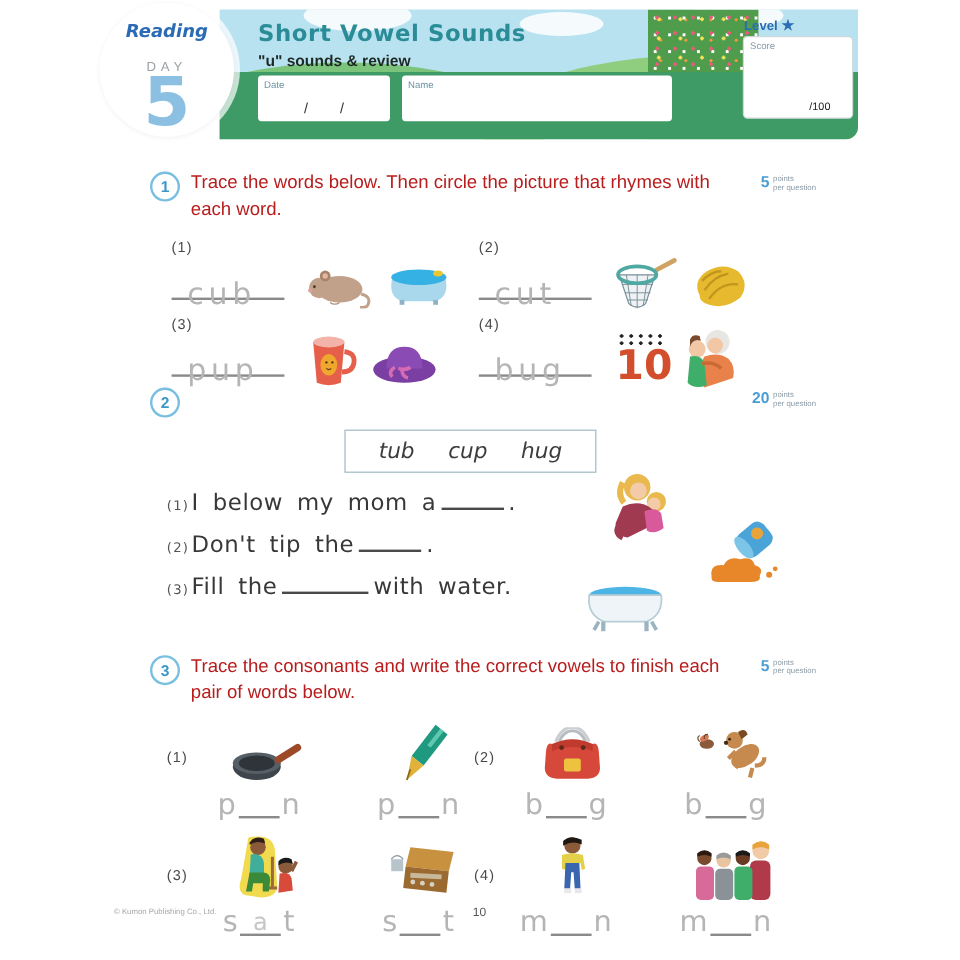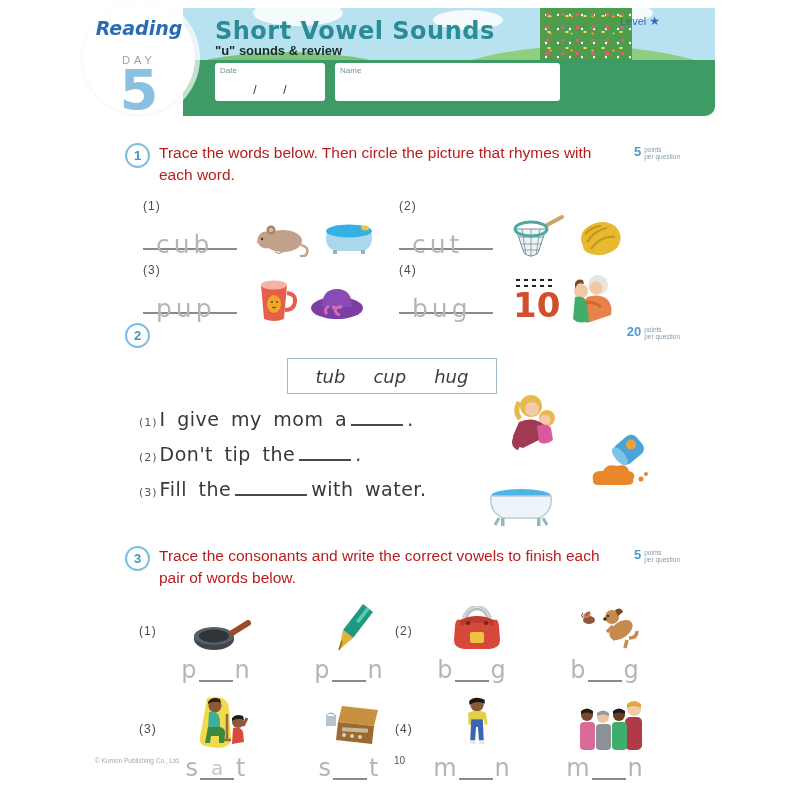--- a/index.html
+++ b/index.html
@@ -13,39 +13,39 @@
   .hill{position:absolute;border-radius:50% 50% 0 0;}
   .meadow{position:absolute;right:83px;top:0;width:92px;height:108px;background:#4f9c4d;
           background-image:radial-gradient(#e85a7a 1.5px,transparent 1.7px),
                            radial-gradient(#f2e25a 1.5px,transparent 1.7px),
                            radial-gradient(#ffffff 1.2px,transparent 1.4px),
                            radial-gradient(#f09a3a 1.2px,transparent 1.4px);
           background-size:15px 13px,18px 16px,12px 14px,21px 17px;}
   .strip{position:absolute;left:0;right:0;bottom:0;height:56px;background:#3f9b66;
          border-bottom-right-radius:10px;}
   .band-title{position:absolute;left:32px;top:9px;font-family:"DejaVu Sans",sans-serif;
-              font-size:24px;font-weight:800;color:#2a8c96;letter-spacing:.5px;}
+              font-size:19px;font-weight:800;color:#2a8c96;letter-spacing:.5px;}
   .band-sub{position:absolute;left:32px;top:35px;font-size:13px;font-weight:bold;color:#1d2a24;}
   .wbox{position:absolute;top:55px;height:38px;background:#fff;border-radius:3px;}
   .wbox .box-label{position:absolute;left:5px;top:3px;font-size:8px;color:#6d95a1;}
   .date-box{left:32px;width:110px;}
   .name-box{left:152px;width:225px;}
   .date-slashes{position:absolute;left:0;right:0;bottom:4px;text-align:center;font-size:12px;
                 color:#333;white-space:pre;}
-  .level{position:absolute;left:437px;top:6px;font-size:11px;font-weight:normal;color:#2b6cb5;}
+  .level{position:absolute;left:437px;top:6px;font-size:11px;font-weight:bold;color:#2b6cb5;}
   .level .star{color:#2b6cb5;font-size:12px;}
   .score-box{position:absolute;right:4px;top:22px;width:90px;height:67px;background:#fff;
              border:1px solid #cfd8dc;border-radius:4px;}
   .score-box .box-label{position:absolute;left:5px;top:3px;font-size:8px;color:#8a9aa5;}
   .score-total{position:absolute;right:18px;bottom:4px;font-size:9px;color:#222;}
 
   .badge{position:absolute;left:83px;top:2px;width:112px;height:112px;border-radius:50%;
          background:#fff;z-index:5;text-align:center;
          box-shadow:0 0 0 5px rgba(255,255,255,.7),0 1px 4px rgba(0,0,0,.18);}
-  .badge-brand{margin-top:15px;color:#2b6bb5;font-size:19px;font-weight:bold;font-style:italic;
+  .badge-brand{margin-top:15px;color:#2b6bb5;font-size:15px;font-weight:bold;font-style:italic;
                font-family:"DejaVu Sans",sans-serif;}
   .badge-day{color:#9aa2a8;font-size:11px;letter-spacing:4px;margin-top:15px;}
   .badge-num{color:#8bc0e2;font-size:56px;font-weight:bold;line-height:.85;
              font-family:"DejaVu Sans",sans-serif;}
 
   
   .sec{position:absolute;width:565px;}
   .sec-head{position:relative;display:flex;}
   .numcircle{flex:none;width:21px;height:21px;border:2px solid #79bfe0;border-radius:50%;
              color:#3c96c8;font-size:13px;font-weight:bold;text-align:center;line-height:21px;
@@ -121,20 +121,24 @@
     <div class="wbox name-box">
       <span class="box-label">Name</span>
     </div>
     <div class="wbox date-box">
       <span class="box-label">Date</span>
       <span class="date-slashes">/        /</span>
     </div>
 
     <div class="level"><span>Level</span>
       <span class="star">★</span></div>
+    <div class="score-box">
+      <span class="box-label">Score</span>
+      <span class="score-total">/100</span>
+    </div>
   </div>
 
   <div class="badge">
     <div class="badge-brand">Reading</div>
     <div class="badge-day">DAY</div>
     <div class="badge-num">5</div>
   </div>
 
   <div class="sec" style="left:125px;top:142px;">
     <div class="sec-head">
@@ -276,21 +280,21 @@
 
     <div class="wordbox">
       <span>tub</span>
       <span>cup</span>
       <span>hug</span>
     </div>
 
     <div class="sents">
       <div class="sent-line">
         <span class="sent-label">(1)</span>
-        <span>I give my mom a</span>
+        <span>I below my mom a</span>
         <span class="blank"></span>
         <span>.</span>
       </div>
       <div class="sent-line">
         <span class="sent-label">(2)</span>
         <span>Don't tip the</span>
         <span class="blank"></span>
         <span>.</span>
       </div>
       <div class="sent-line">

